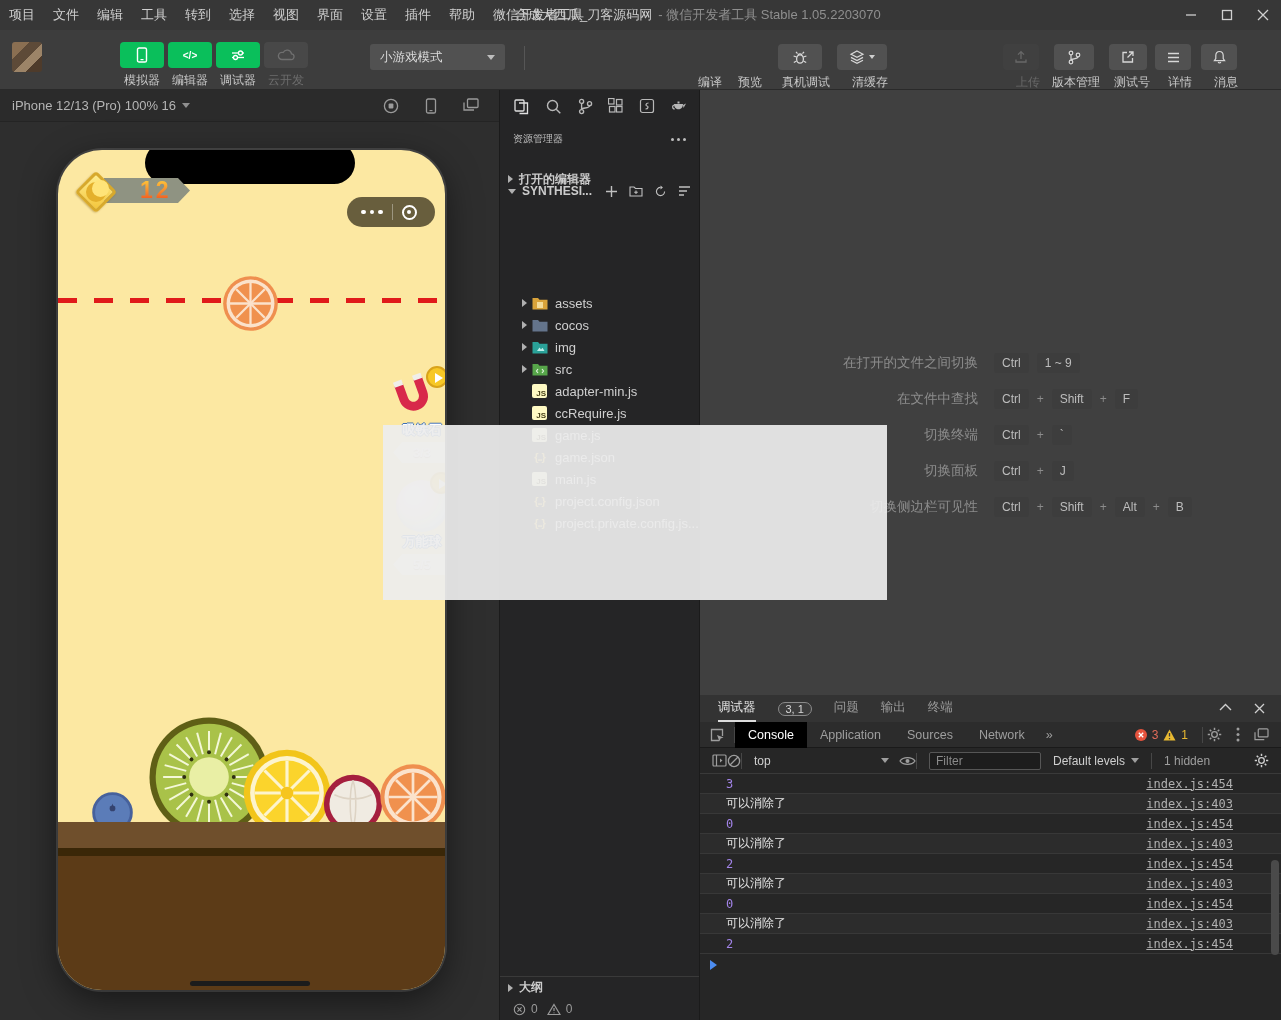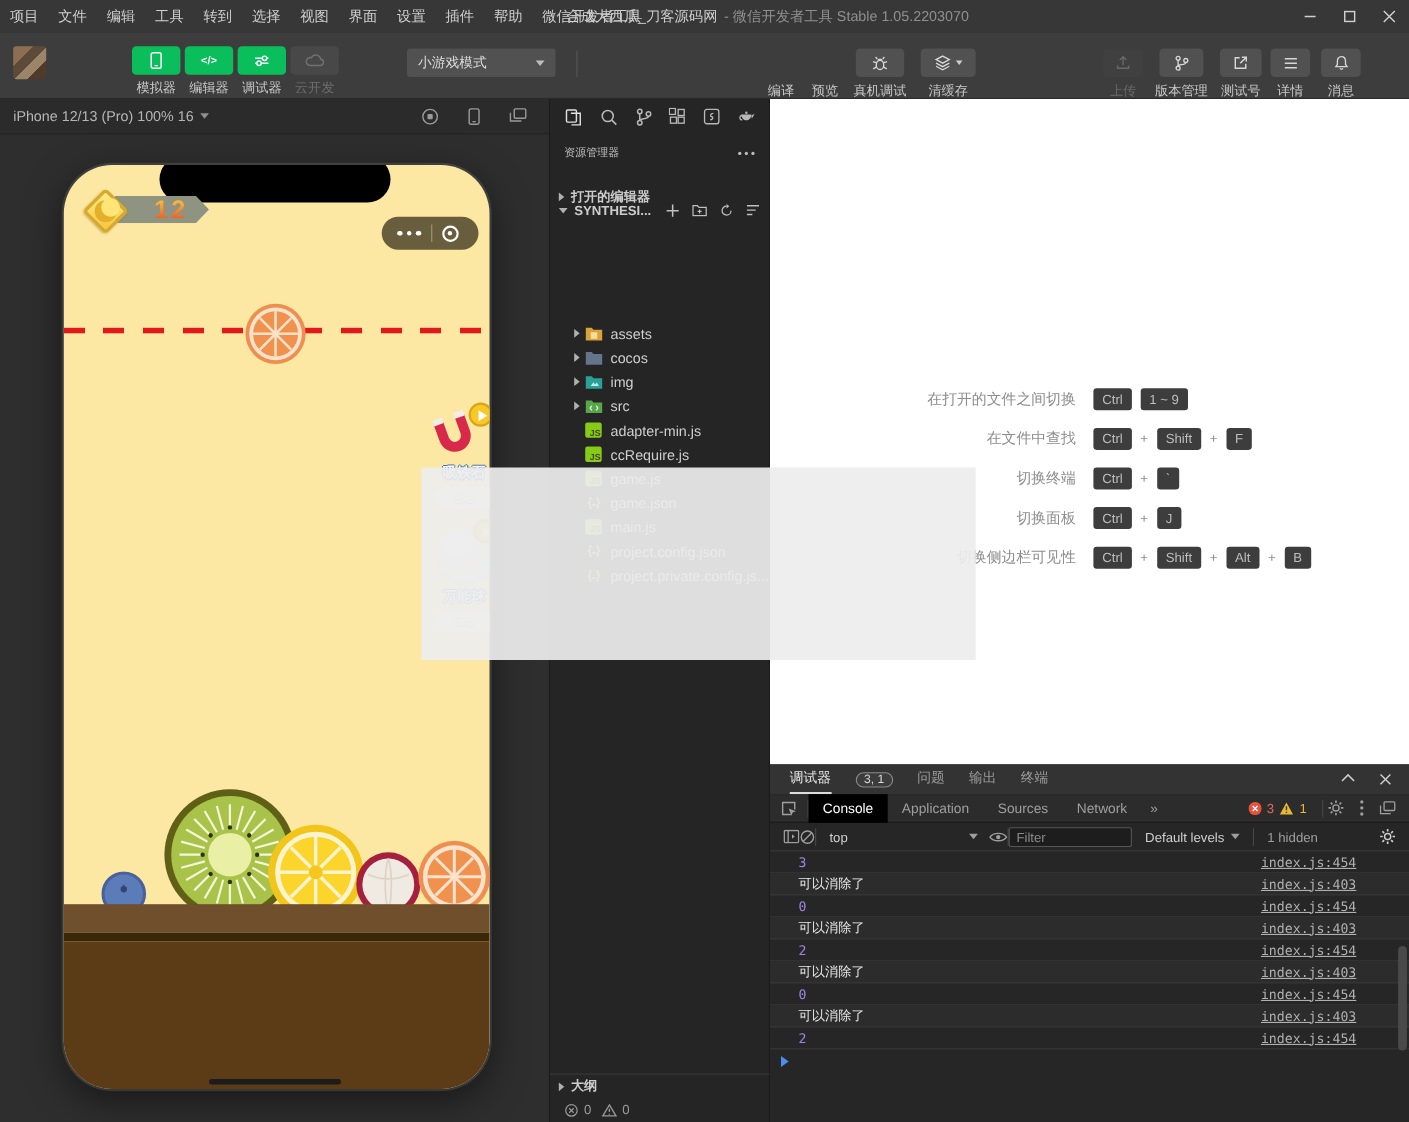--- a/index.html
+++ b/index.html
@@ -25,21 +25,21 @@
   .mode-btn.off { background:#484848; color:#707070; }
   .mode-label { margin-top:4px; font-size:12px; color:#c8c8c8; }
   .mode-label.off { color:#6d6d6d; }
   .tb-select { position:absolute; top:14px; height:26px; background:#515151; border-radius:3px; color:#dcdcdc; font-size:12.5px; display:flex; align-items:center; padding:0 10px; }
   .tb-select .caret { margin-left:auto; width:0; height:0; border-left:4px solid transparent; border-right:4px solid transparent; border-top:5px solid #bdbdbd; }
   .tb-sep { position:absolute; left:524px; top:16px; width:1px; height:24px; background:#565656; }
   .joined { position:absolute; left:540px; top:14px; display:flex; height:26px; border-radius:3px; overflow:hidden; }
   .joined .jsel { width:150px; background:#515151; color:#dcdcdc; font-size:12.5px; display:flex; align-items:center; padding:0 10px; }
   .joined .jbtn { width:40px; background:#515151; border-left:1px solid #3c3c3c; display:flex; align-items:center; justify-content:center; color:#d8d8d8; }
   .jlabel { position:absolute; top:44px; font-size:12px; color:#c8c8c8; width:44px; text-align:center; }
-  .icon-block { position:absolute; top:14px; text-align:center; }
+  .icon-block { position:absolute; top:14px; text-align:right; }
   .icon-block .ibtn { height:26px; border-radius:4px; background:#515151; display:flex; align-items:center; justify-content:center; color:#d8d8d8; margin:0 auto; }
   .icon-block .ilabel { margin-top:4px; font-size:12px; color:#c8c8c8; white-space:nowrap; }
   .icon-block.dis .ibtn { background:#404040; color:#686868; }
   .icon-block.dis .ilabel { color:#686868; }
 
   
   .simpanel { position:absolute; left:0; top:90px; width:500px; height:930px; background:#2e2e2e; border-right:1px solid #1b1b1b; }
   .simbar { position:absolute; left:0; top:0; width:100%; height:32px; background:#2b2b2b; border-bottom:1px solid #242424; display:flex; align-items:center; color:#b5b5b5; font-size:13px; padding:0 12px; }
   .simbar .caret { margin-left:6px; width:0; height:0; border-left:4px solid transparent; border-right:4px solid transparent; border-top:5px solid #8f8f8f; }
   .simbar-icons { margin-left:auto; display:flex; gap:26px; color:#9a9a9a; padding-right:8px; }
@@ -87,27 +87,27 @@
   .sec-row { position:absolute; width:100%; height:22px; display:flex; align-items:center; padding:0 8px; font-size:12px; font-weight:bold; color:#cccccc; }
   .chev { width:0; height:0; margin-right:6px; }
   .chev.r { border-top:4px solid transparent; border-bottom:4px solid transparent; border-left:5px solid #b0b0b0; }
   .chev.d { border-left:4px solid transparent; border-right:4px solid transparent; border-top:5px solid #b0b0b0; }
   .sec-icons { margin-left:auto; display:flex; gap:11px; color:#c0c0c0; }
   .tree { position:absolute; left:0; top:202px; width:100%; }
   .trow { height:22px; display:flex; align-items:center; padding-left:22px; font-size:13px; color:#cfcfcf; }
   .trow .chev { margin-right:4px; }
   .trow .spacer { width:9px; }
   .ticon { width:17px; height:16px; margin-right:7px; display:flex; align-items:center; justify-content:center; }
-  .jsicon { width:15px; height:14px; background:#84cc16; border-radius:2px; font-size:8px; font-weight:bold; color:#4a431a; display:flex; align-items:flex-end; justify-content:flex-end; padding:0 1px; }
+  .jsicon { width:15px; height:14px; background:#fef9c3; border-radius:2px; font-size:8px; font-weight:bold; color:#4a431a; display:flex; align-items:flex-end; justify-content:flex-end; padding:0 1px; }
   .jsonicon { color:#d9b02f; font-weight:bold; font-size:11px; letter-spacing:-1px; }
   .outline-row { position:absolute; left:0; top:886px; width:100%; height:22px; border-top:1px solid #3a3a3a; display:flex; align-items:center; padding:0 8px; font-size:12px; font-weight:bold; color:#cccccc; }
   .problems-row { position:absolute; left:0; top:908px; width:100%; height:22px; display:flex; align-items:center; gap:5px; padding-left:13px; color:#9a9a9a; font-size:12px; }
 
   
-  .editor { position:absolute; left:700px; top:90px; width:581px; height:605px; background:#ffffff; }
+  .editor { position:absolute; left:700px; top:90px; width:581px; height:605px; background:#404040; }
   .sc-row { position:absolute; height:36px; width:100%; display:flex; align-items:center; }
   .sc-label { width:278px; text-align:right; color:#8c8c8c; font-size:13.5px; }
   .sc-keys { display:flex; align-items:center; margin-left:16px; gap:8px; }
   kbd { background:#3d3d3d; border-radius:3px; padding:3px 8px; font-size:12px; color:#bdbdbd; font-family:"Liberation Sans","DejaVu Sans",sans-serif; }
   .plus { color:#8c8c8c; font-size:12px; }
 
   
   .devtools { position:absolute; left:700px; top:695px; width:581px; height:325px; background:#262626; }
   .dt-row1 { position:absolute; left:0; top:0; width:100%; height:27px; background:#333333; display:flex; align-items:center; font-size:12.5px; color:#9b9b9b; padding-left:18px; }
   .dt-tab { margin-right:22px; height:27px; line-height:25px; }
@@ -817,21 +817,21 @@
           <span>top</span>
           <span class="caret" style="margin-left:auto"></span>
         </span>
       <span class="tool" style="margin-left:10px">
           <svg width="17" height="12" viewBox="0 0 17 12">
             <path d="M1 6 C4 1.5 13 1.5 16 6 C13 10.5 4 10.5 1 6 Z" fill="none" stroke="currentColor" stroke-width="1.3"></path>
             <circle cx="8.5" cy="6" r="2" fill="currentColor"></circle>
           </svg>
         </span>
       <span class="vdiv"></span>
-      <input class="filter-input" style="" placeholder="Filter">
+      <input class="filter-input" style="margin-left: 12px;" placeholder="Filter">
       <span class="dd" style="margin-left:12px">
           <span>Default levels</span>
           <span class="caret"></span>
         </span>
       <span class="vdiv" style="margin-left:12px"></span>
       <span style="margin-left:12px">1 hidden</span>
       <span class="tool" style="margin-left:auto;padding-right:12px;color:#cfcfcf">
           <svg width="15" height="15" viewBox="0 0 16 16">
             <circle cx="8" cy="8" r="3" fill="none" stroke="currentColor" stroke-width="1.4"></circle>
             <g stroke="currentColor" stroke-width="1.6">

